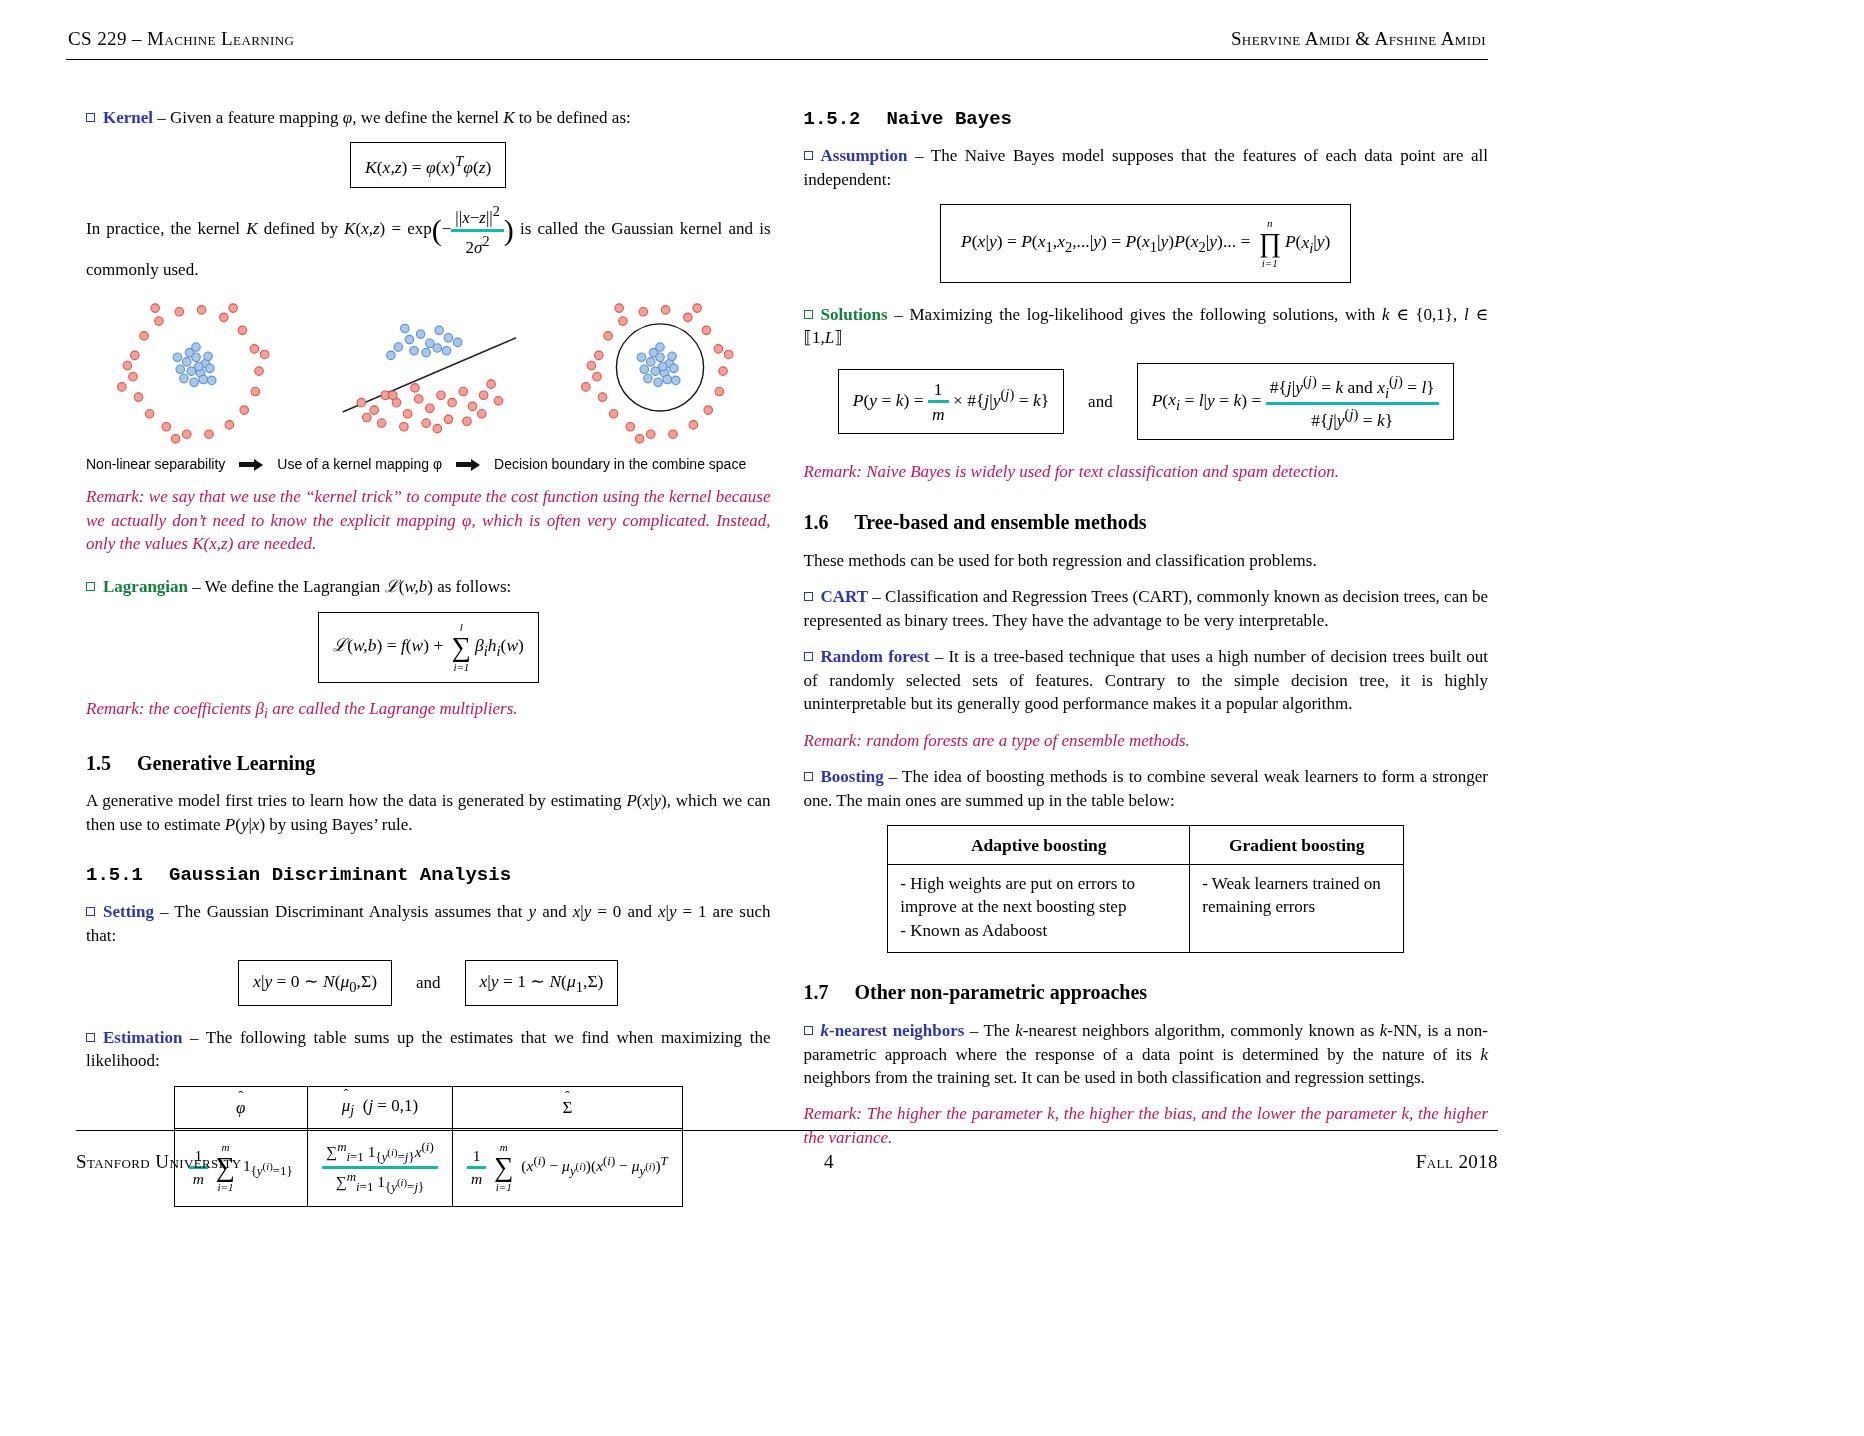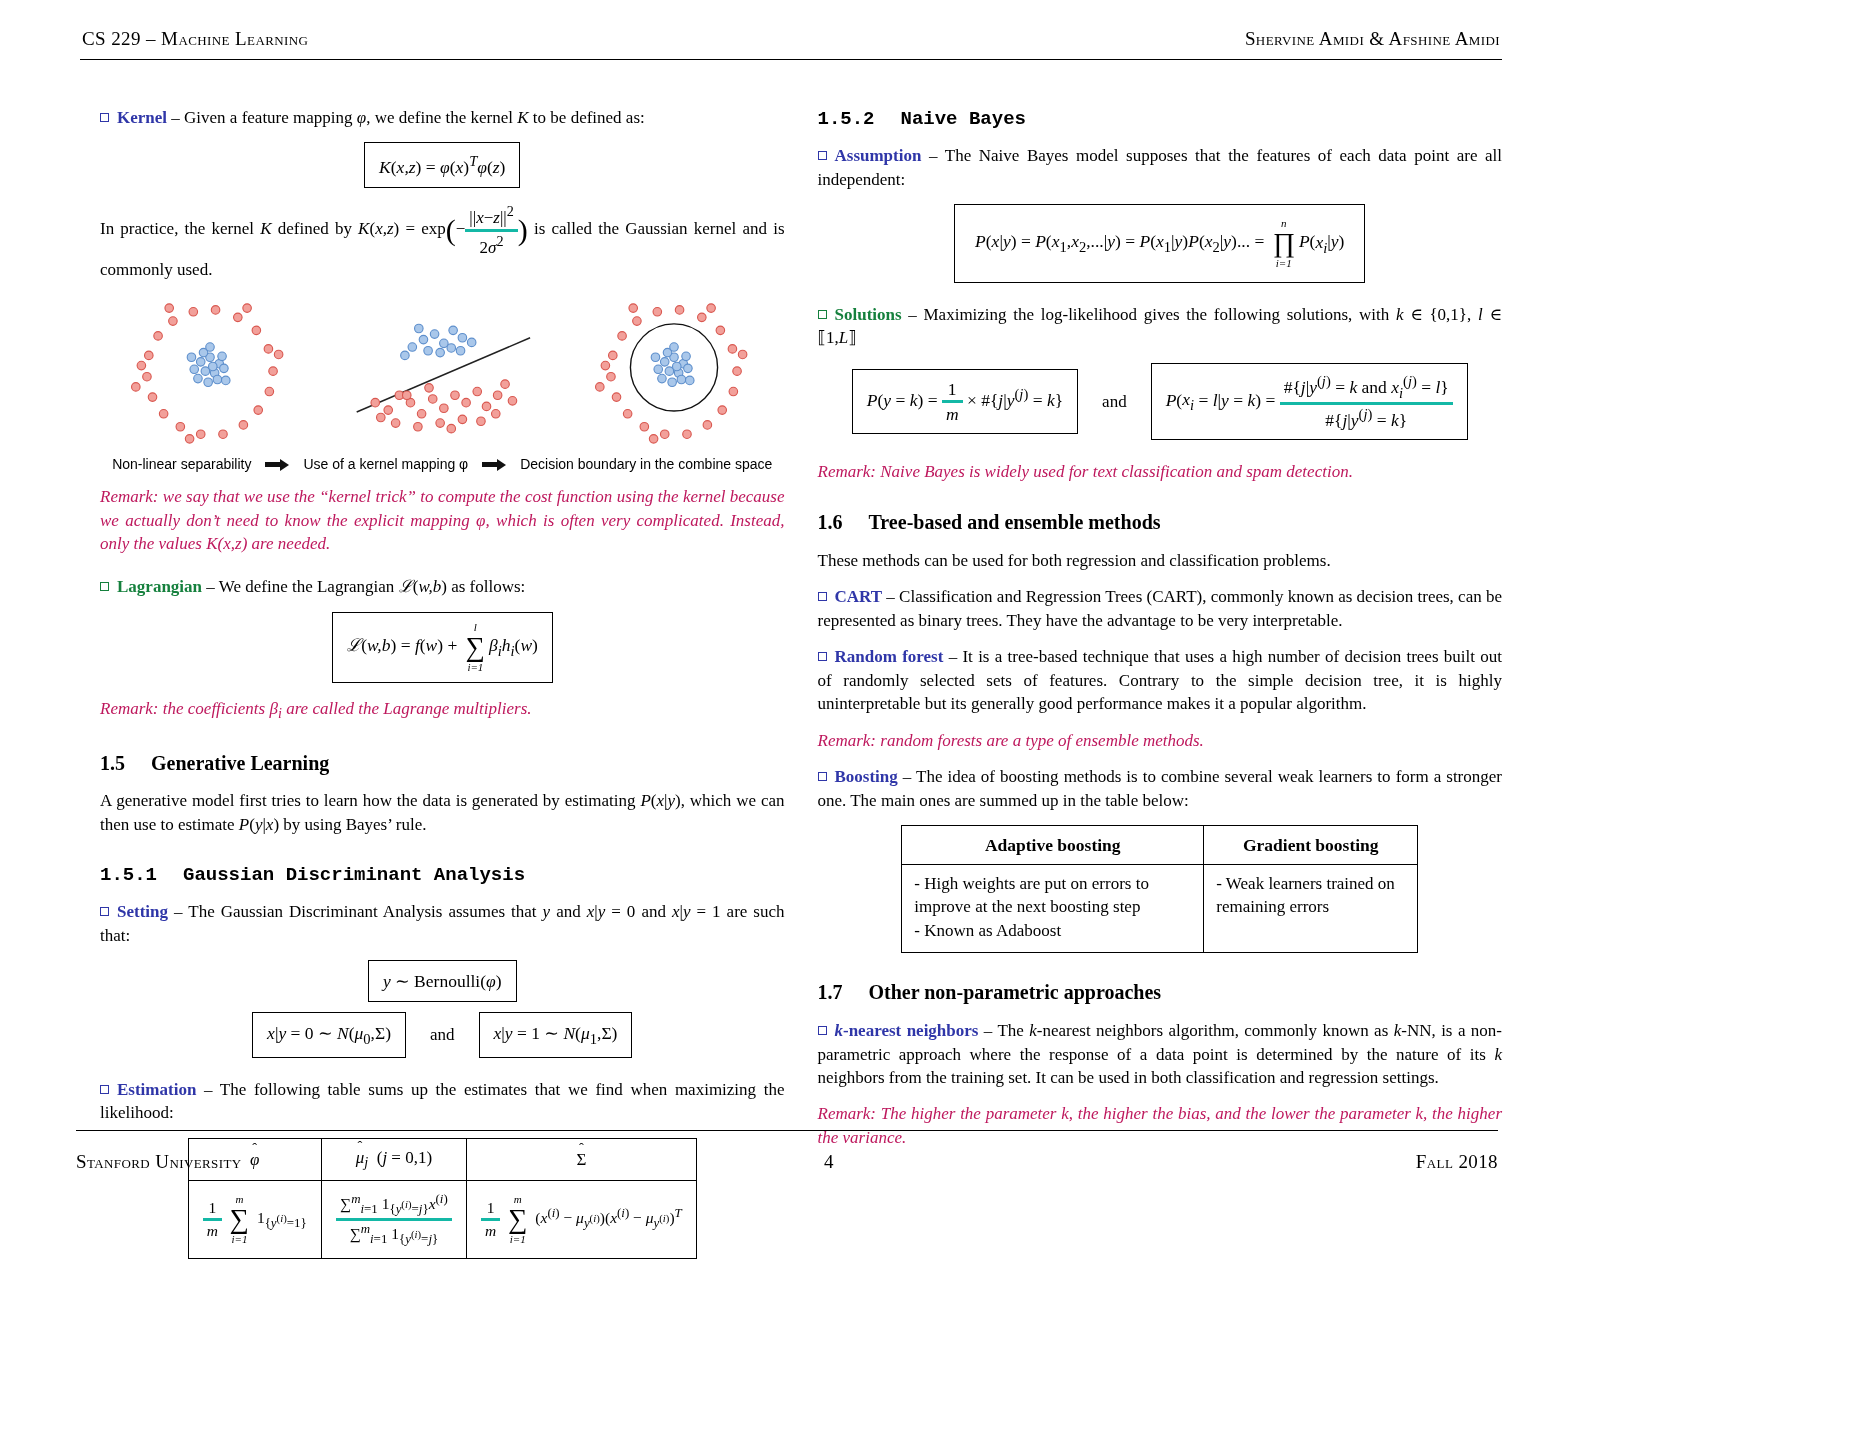--- a/index.html
+++ b/index.html
@@ -2,21 +2,21 @@
 <html><head>
 <meta charset="utf-8">
 <style>
   * { box-sizing: border-box; }
   html, body { margin: 0; padding: 0; }
   body {
     width: 1864px; height: 1436px; background: #ffffff; overflow: hidden;
     font-family: "Liberation Serif", "DejaVu Serif", serif; color: #000;
     position: relative;
   }
-  .page { position: absolute; left: 80px; top: 0; width: 1422px; }
+  .page { position: absolute; left: 66px; top: 0; width: 1422px; }
 
   .pg-header {
     display: flex; justify-content: space-between; align-items: baseline;
     padding: 28px 2px 9px; border-bottom: 1.6px solid #000; font-size: 19px;
   }
   .sc { font-variant: small-caps; letter-spacing: 0.4px; }
 
   .columns { display: flex; gap: 33px; margin-top: 46px; margin-left: 20px; }
   .col { width: 698px; font-size: 17px; line-height: 1.38; text-align: justify; }
 
@@ -68,21 +68,21 @@
   .est-table th { padding: 7px 34px; font-weight: normal; text-align: center; font-size: 17px; }
   .est-table td { padding: 10px 14px; text-align: center; vertical-align: middle; font-size: 15.5px; }
   .boost-table th { padding: 7px 10px; font-weight: bold; text-align: center; font-size: 17.5px; }
   .boost-table td { padding: 8px 12px; vertical-align: top; text-align: left; font-size: 17px; line-height: 1.32; }
   .boost-table .c1 { width: 302px; }
   .boost-table .c2 { width: 214px; }
   .boost-table td div { margin-bottom: 2px; }
 
   .figure-panels { display: flex; justify-content: center; gap: 28px; margin: 10px 0 4px; }
   .figure-captions {
-    display: flex; justify-content: center; align-items: center; gap: 10px;
+    display: flex; align-items: center; gap: 10px;
     font-family: "Liberation Sans", "DejaVu Sans", sans-serif; font-size: 14px;
     margin-bottom: 12px; text-align: center; line-height: 1.2;
   }
   .arrow { display: inline-flex; align-items: center; margin: 0 4px; }
   .arrow .shaft { width: 15px; height: 4.5px; background: #111; }
   .arrow .head { width: 0; height: 0; border-left: 9px solid #111; border-top: 6px solid transparent; border-bottom: 6px solid transparent; }
 
   .pg-footer {
     position: absolute; top: 1130px; left: 76px; width: 1422px;
     border-top: 1.6px solid #000; padding-top: 20px;
@@ -282,23 +282,20 @@
 
       <h3 class="sec-heading subsec gap-md">
         <span class="sec-num">1.5.1</span><span>Gaussian Discriminant Analysis</span>
       </h3>
 
       <p class="block">
         <span class="term term-blue"><span class="bullet-sq"></span><span>Setting</span></span>
         <span>– The Gaussian Discriminant Analysis assumes that <i>y</i> and <i>x</i>|<i>y</i> = 0 and <i>x</i>|<i>y</i> = 1 are such that:</span>
       </p>
 
-      <div class="center">
-        <span class="fbox"><i>y</i> ∼ Bernoulli(<i>φ</i>)</span>
-      </div>
 
       <div class="inline-forms">
         <span class="fbox"><i>x</i>|<i>y</i> = 0 ∼ <i>N</i>(<i>μ</i><sub>0</sub>,Σ)</span>
         <span>and</span>
         <span class="fbox"><i>x</i>|<i>y</i> = 1 ∼ <i>N</i>(<i>μ</i><sub>1</sub>,Σ)</span>
       </div>
 
       <p class="block gap-md">
         <span class="term term-blue"><span class="bullet-sq"></span><span>Estimation</span></span>
         <span>– The following table sums up the estimates that we find when maximizing the likelihood:</span>

